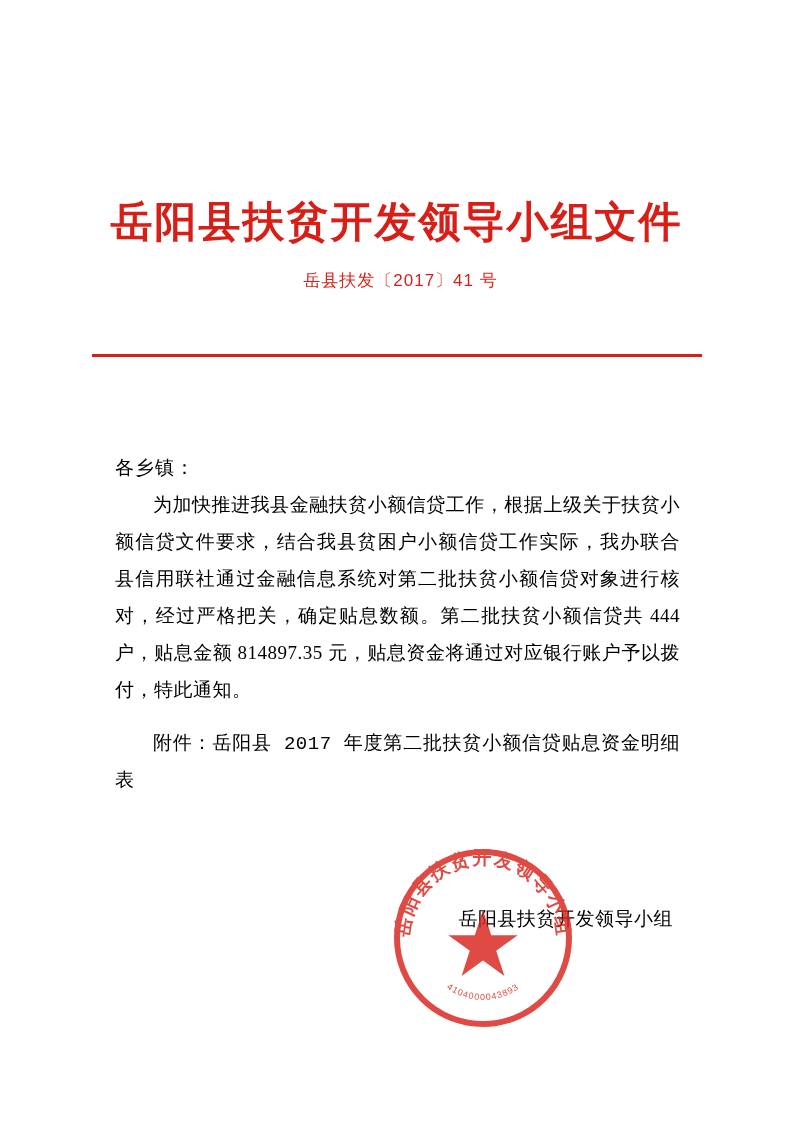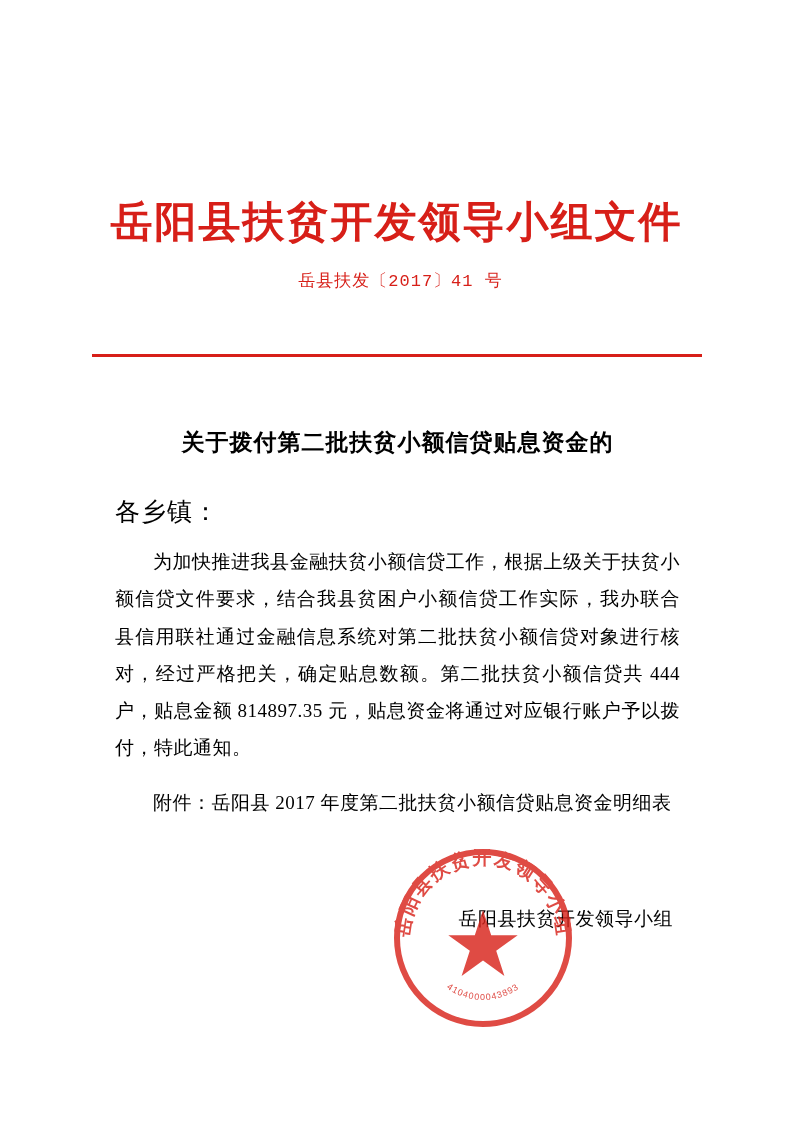--- a/index.html
+++ b/index.html
@@ -37,21 +37,21 @@
     font-size: 42px;
     letter-spacing: 2px;
     line-height: 1.25;
     white-space: nowrap;
   }
   .doc-number {
     margin-top: 20px;
     color: #d71f18;
     font-size: 17px;
     letter-spacing: 1px;
-    font-family: Liberation Mono, monospace;
+    font-family: Liberation Sans, sans-serif;
     padding-left: 8px;
   }
   .red-rule {
     position: absolute;
     top: 354px;
     left: 92px;
     width: 610px;
     height: 3px;
     background: #d71f18;
   }
@@ -70,35 +70,35 @@
     line-height: 1.65;
     letter-spacing: 1px;
     font-family: "Liberation Serif", "DejaVu Serif", serif;
   }
   .subject .line2 {
     letter-spacing: 14px;
     padding-left: 14px;
   }
   .salutation {
     margin-top: 26px;
-    font-size: 25px;
+    font-size: 19px;
     letter-spacing: 1px;
     line-height: 1.9;
   }
   .para {
-    margin-top: 8px;
     font-size: 19px;
     line-height: 1.95;
     text-align: justify;
     text-justify: inter-ideograph;
     text-indent: 2em;
     letter-spacing: 0.5px;
   }
   .para.attach {
     margin-top: 18px;
+    font-family: Liberation Mono, monospace;
   }
 
   
   .signature {
     position: absolute;
     top: 900px;
     left: 0;
     width: 793px;
     text-align: right;
     padding-right: 120px;
@@ -145,21 +145,20 @@
 
   <div class="doc-header">
     <div class="doc-title">岳阳县扶贫开发领导小组文件</div>
     <div class="doc-number">岳县扶发〔2017〕41 号</div>
   </div>
 
   <div class="red-rule"></div>
 
   <div class="content">
     <div class="subject">
-      <div class="line1">关于拨付第二批扶贫小额信贷贴息资金的</div>
     </div>
 
     <div class="salutation">各乡镇：</div>
 
     <div class="para">为加快推进我县金融扶贫小额信贷工作，根据上级关于扶贫小额信贷文件要求，结合我县贫困户小额信贷工作实际，我办联合县信用联社通过金融信息系统对第二批扶贫小额信贷对象进行核对，经过严格把关，确定贴息数额。第二批扶贫小额信贷共 444 户，贴息金额 814897.35 元，贴息资金将通过对应银行账户予以拨付，特此通知。</div>
 
     <div class="para attach">附件：岳阳县 2017 年度第二批扶贫小额信贷贴息资金明细表</div>
   </div>
 
   <div class="signature">

